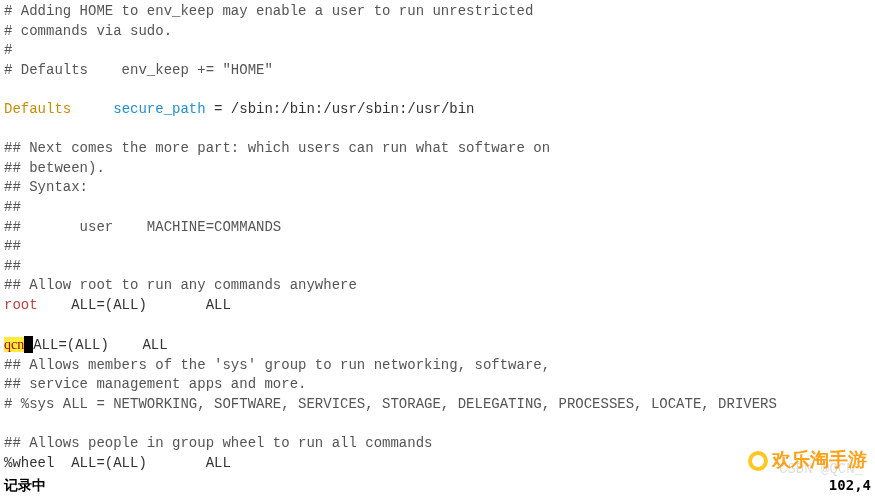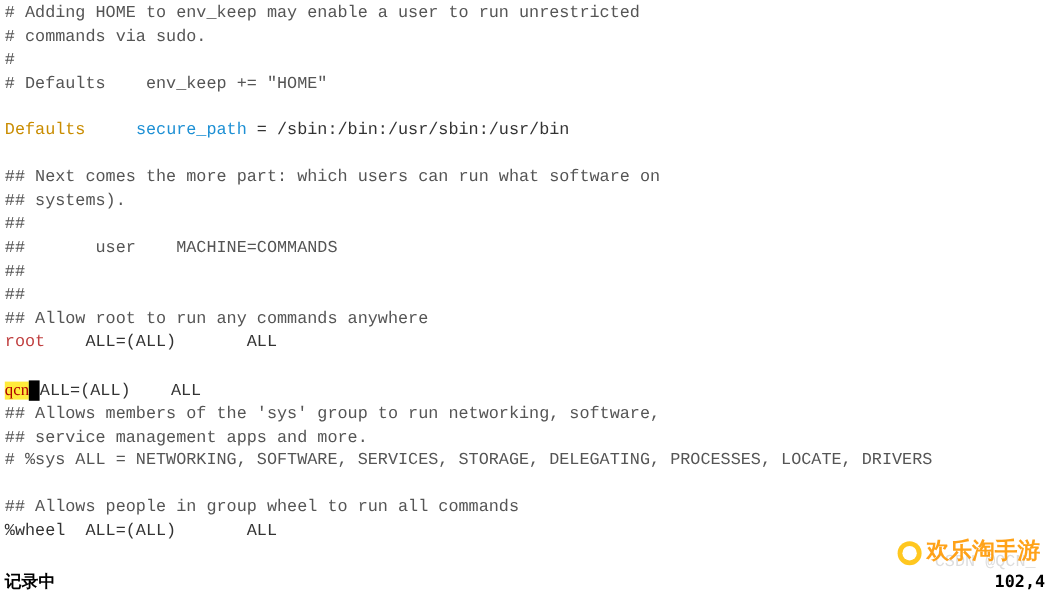--- a/index.html
+++ b/index.html
@@ -88,21 +88,22 @@
 
 <div class="editor" id="editor">
     <div class="line"><span class="comment"># Adding HOME to env_keep may enable a user to run unrestricted</span></div>
     <div class="line"><span class="comment"># commands via sudo.</span></div>
     <div class="line"><span class="comment">#</span></div>
     <div class="line"><span class="comment"># Defaults    env_keep += "HOME"</span></div>
     <div class="line"><span> </span></div>
     <div class="line"><span class="keyword-defaults">Defaults</span><span>     </span><span class="keyword-secure">secure_path</span><span> = /sbin:/bin:/usr/sbin:/usr/bin</span></div>
     <div class="line"><span> </span></div>
     <div class="line"><span class="comment">## Next comes the more part: which users can run what software on</span></div>
-    <div class="line"><span class="comment">## systems).</span></div>
+    <div class="line"><span class="comment">## between).</span></div>
+    <div class="line"><span class="comment">## Syntax:</span></div>
     <div class="line"><span class="comment">##</span></div>
     <div class="line"><span class="comment">##       user    MACHINE=COMMANDS</span></div>
     <div class="line"><span class="comment">##</span></div>
     <div class="line"><span class="comment">##</span></div>
     <div class="line"><span class="comment">## Allow root to run any commands anywhere</span></div>
     <div class="line"><span class="keyword-root">root</span><span>    ALL=(ALL)       ALL</span></div>
     <div class="line"><span> </span></div>
     <div class="line"><span class="keyword-qcn">qcn</span><span class="cursor"></span><span>ALL=(ALL)    ALL</span></div>
     <div class="line"><span class="comment">## Allows members of the 'sys' group to run networking, software,</span></div>
     <div class="line"><span class="comment">## service management apps and more.</span></div>

